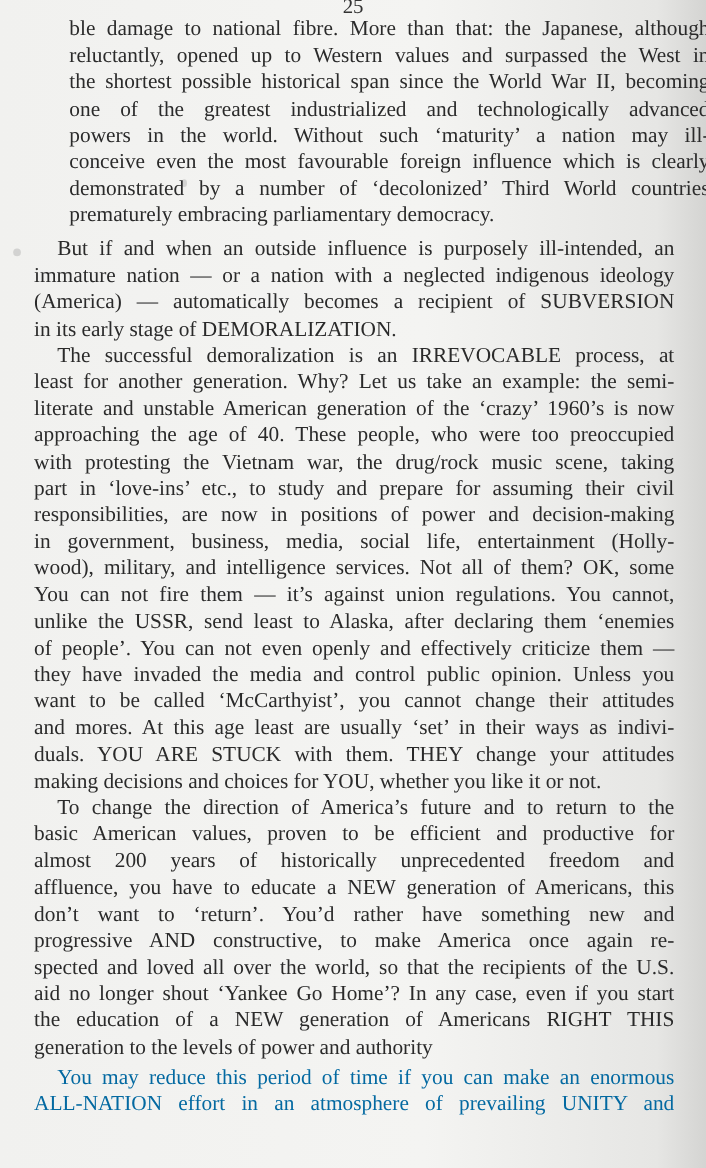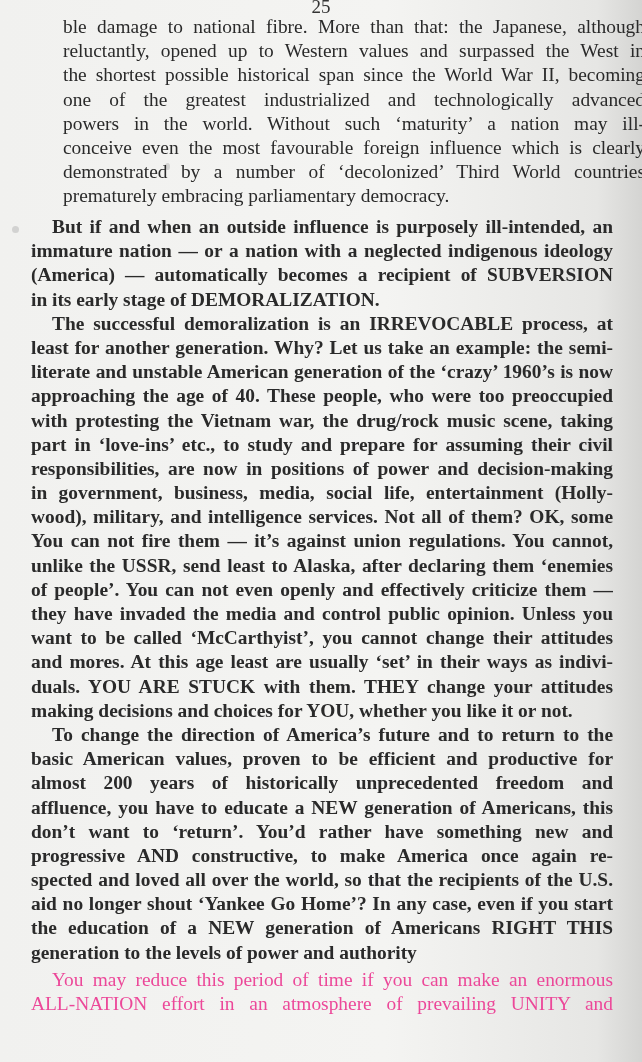--- a/index.html
+++ b/index.html
@@ -20,22 +20,22 @@
     text-align: justify;
   }
   .line {
     display: block; white-space: nowrap;
     text-align: justify; text-align-last: justify;
     height: 24.2px;
   }
   .line.last { text-align-last: left; }
   .indent { padding-left: 21px; }
   #block1 { top: 15px; margin-left: 32px; }
-  #block2 { top: 215px; font-weight: bold; }
-  #block3 { top: 968px; color: #ec4899; }
+  #block2 { top: 215px; }
+  #block3 { top: 968px; color: #0369a1; }
   .smudge { position: absolute; border-radius: 50%; background: rgba(120,120,120,0.25); }
 </style>
 </head>
 <body>
 
 <div class="smudge" style="left:12px;top:226px;width:7px;height:7px;"></div>
 <div class="smudge" style="left:165px;top:163px;width:5px;height:7px;"></div>
 
 <div class="page-number">25</div>
 

